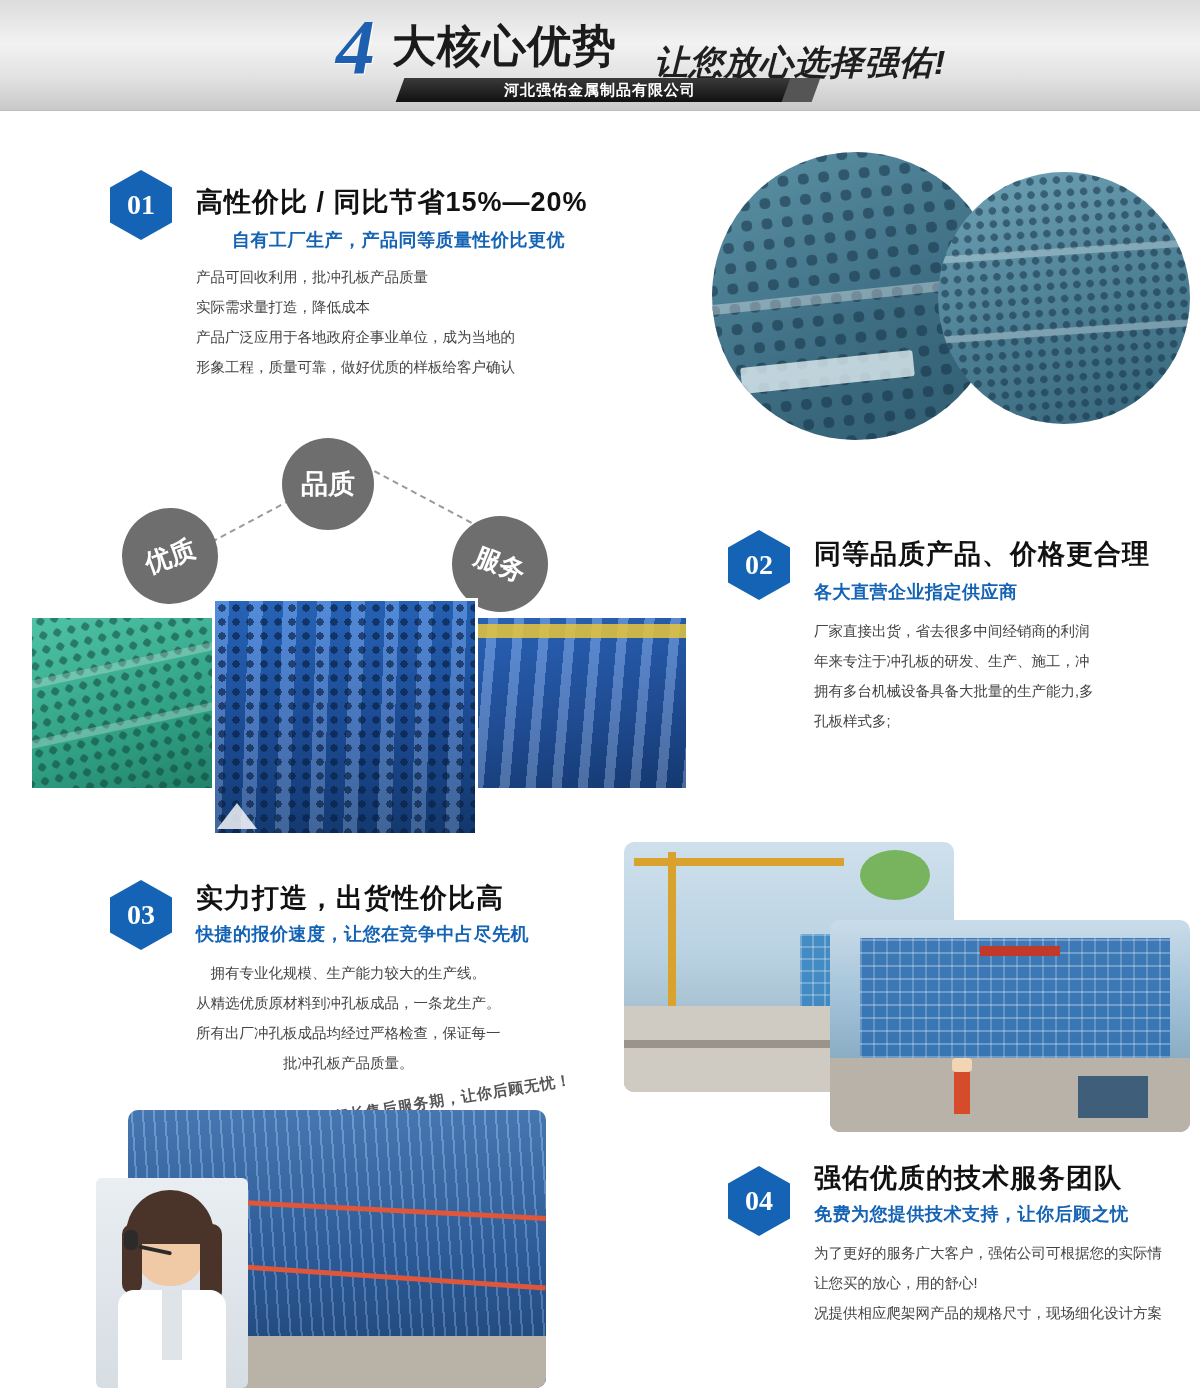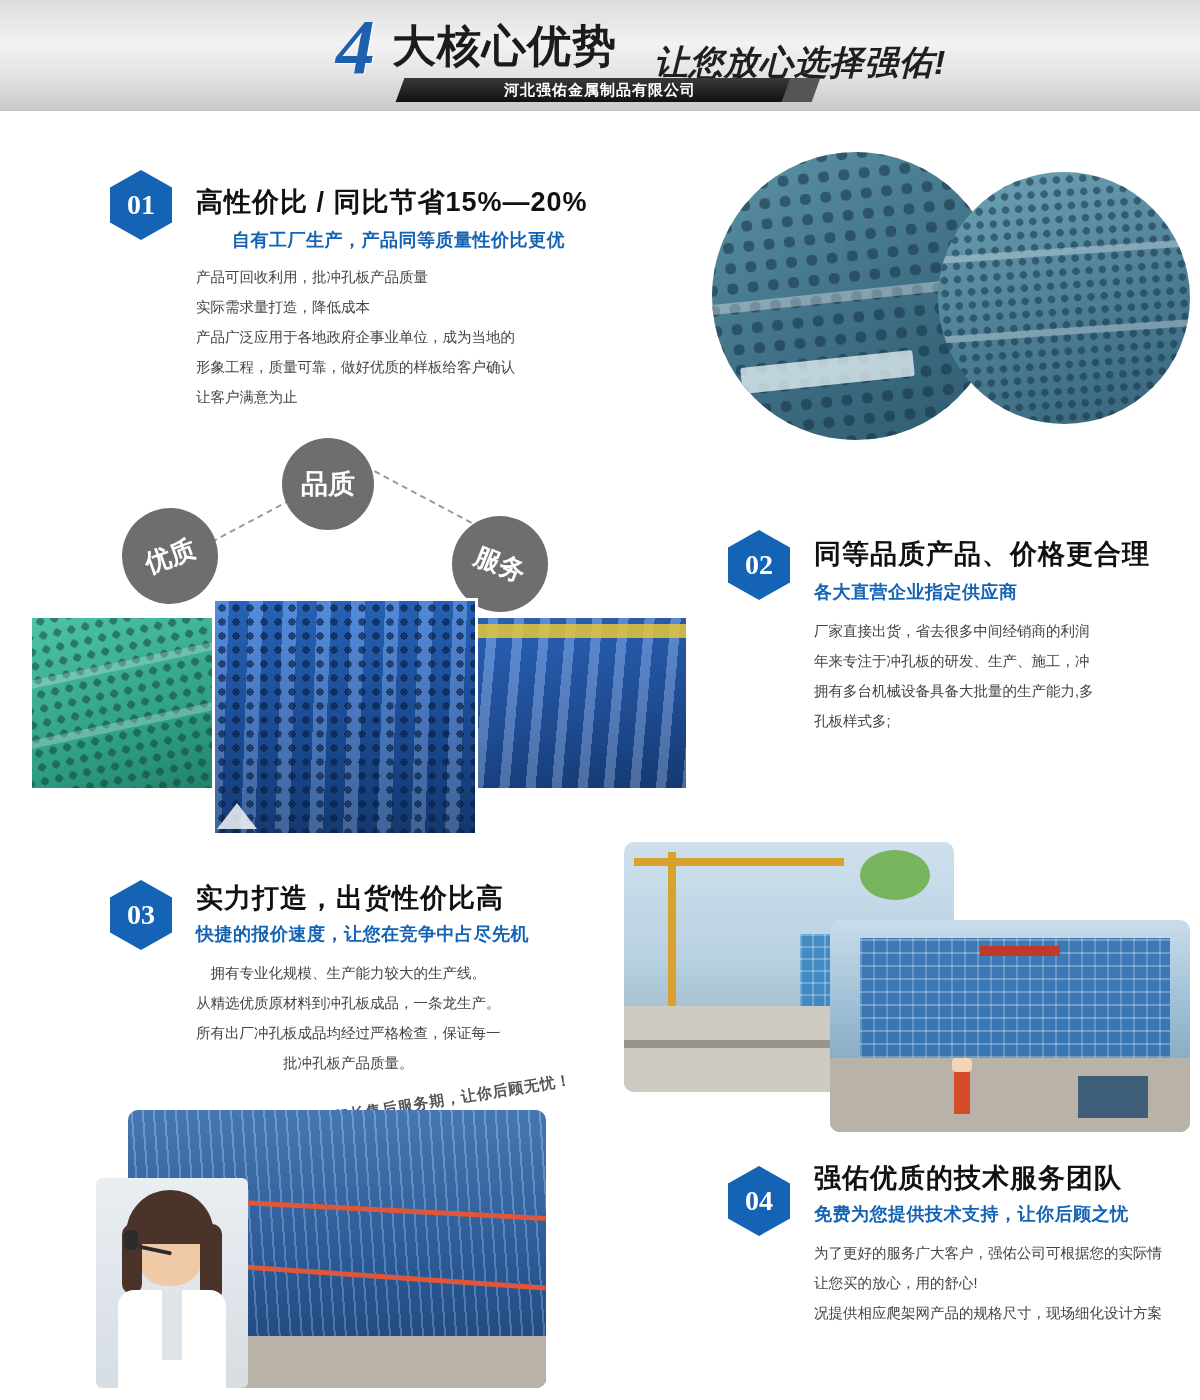--- a/index.html
+++ b/index.html
@@ -112,21 +112,20 @@
 <div class="badge" style="left:110px;top:170px;">
   <div class="hex">01</div>
 </div>
 <div class="h-main" style="left:196px;top:184px;">高性价比 / 同比节省15%—20%</div>
 <div class="h-sub" style="left:196px;top:228px;margin-left:36px;">自有工厂生产，产品同等质量性价比更优</div>
 <div class="body-text" style="left:196px;top:262px;">
   <div>产品可回收利用，批冲孔板产品质量</div>
   <div>实际需求量打造，降低成本</div>
   <div>产品广泛应用于各地政府企事业单位，成为当地的</div>
   <div>形象工程，质量可靠，做好优质的样板给客户确认</div>
-  <div>让客户满意为止</div>
 </div>
 
 <div class="photo circle" style="left:712px;top:152px;width:288px;height:288px;background:linear-gradient(150deg,#5d93a8,#3f6f84 55%,#2e5a6e);">
   <div class="perf" style="transform:rotate(-6deg) scale(1.2);"></div>
   <div style="position:absolute;left:0;top:48%;width:100%;height:10px;background:rgba(255,255,255,.35);transform:rotate(-6deg);"></div>
   <div style="position:absolute;left:10%;top:72%;width:60%;height:26px;background:rgba(235,245,250,.75);transform:rotate(-6deg);border-radius:3px;"></div>
 </div>
 <div class="photo circle" style="left:938px;top:172px;width:252px;height:252px;background:linear-gradient(160deg,#6fa3b6,#4a7c91 60%,#36647a);">
   <div class="perf small" style="transform:rotate(-4deg) scale(1.2);"></div>
   <div style="position:absolute;left:0;top:30%;width:100%;height:7px;background:rgba(255,255,255,.28);transform:rotate(-4deg);"></div>

